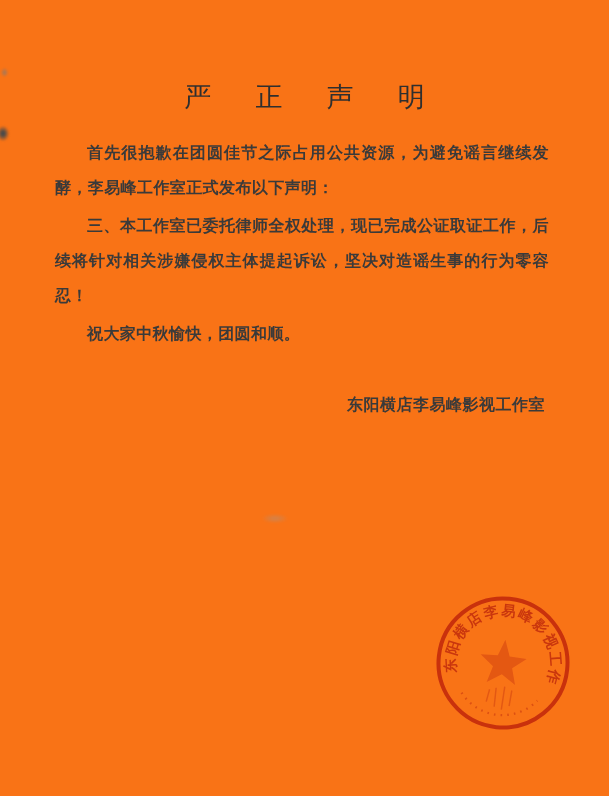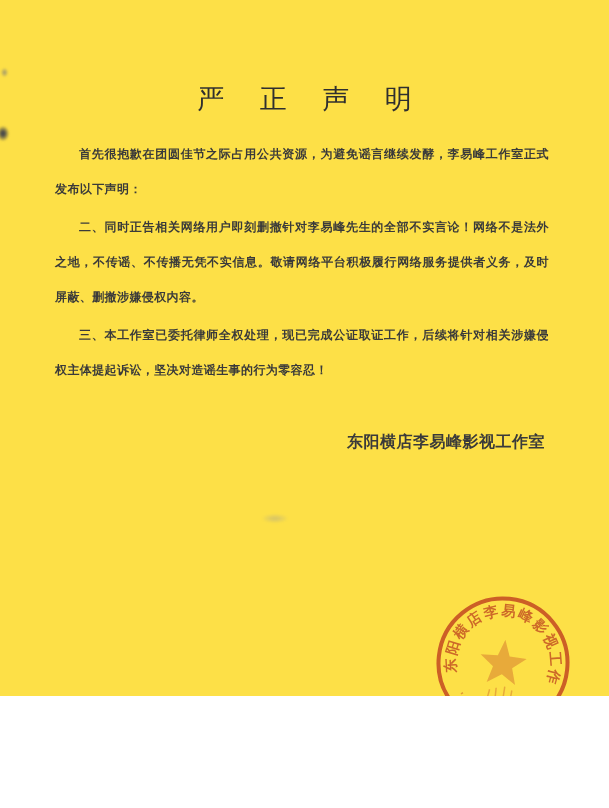--- a/index.html
+++ b/index.html
@@ -4,44 +4,45 @@
 <style>
   * { margin: 0; padding: 0; box-sizing: border-box; }
   html, body { width: 609px; height: 808px; }
   body {
     font-family: "Liberation Sans", "DejaVu Sans", sans-serif;
     background: #ffffff;
   }
   .page {
     position: relative;
     width: 609px;
-    height: 696px;
-    background: #fde047;
+    height: 796px;
+    background: #f97316;
     overflow: hidden;
+    font-family: Liberation Mono, monospace;
   }
   .doc-title {
     margin-top: 84px;
     text-align: center;
     font-size: 27px;
     font-weight: 500;
     color: #2f2f2f;
     letter-spacing: 14px;
     padding-left: 14px; 
     line-height: 30px;
     position: relative;
     z-index: 2;
   }
   .doc-body {
     position: relative;
     z-index: 2;
     margin-top: 23px;
     padding: 0 60px 0 55px;
   }
   .doc-body p {
-    font-size: 12px;
+    font-size: 16px;
     font-weight: 600;
     color: #3a3a3a;
     line-height: 35px;
     letter-spacing: 0.4px;
     text-align: justify;
     text-justify: inter-character;
     text-indent: 2em;
     margin-bottom: 3px;
   }
   .sign-block {
@@ -84,22 +85,22 @@
 <div class="page">
 
   <div class="artifact artifact-1"></div>
   <div class="artifact artifact-2"></div>
   <div class="artifact artifact-3"></div>
 
   <div class="doc-title">严 正 声 明</div>
 
   <div class="doc-body">
       <p>首先很抱歉在团圆佳节之际占用公共资源，为避免谣言继续发酵，李易峰工作室正式发布以下声明：</p>
-      <p>二、同时正告相关网络用户即刻删撤针对李易峰先生的全部不实言论！网络不是法外之地，不传谣、不传播无凭不实信息。敬请网络平台积极履行网络服务提供者义务，及时屏蔽、删撤涉嫌侵权内容。</p>
       <p>三、本工作室已委托律师全权处理，现已完成公证取证工作，后续将针对相关涉嫌侵权主体提起诉讼，坚决对造谣生事的行为零容忍！</p>
+      <p>祝大家中秋愉快，团圆和顺。</p>
     </div>
 
   <div class="sign-block">
     <div class="sign-line">东阳横店李易峰影视工作室</div>
   </div>
 
   <svg class="seal" viewBox="0 0 140 140">
     <circle cx="70" cy="70" r="61" fill="none" stroke="#c2496b" stroke-width="3.8" opacity="0.88"></circle>
     <polygon points="70,48 75.6,63.2 91.9,63.9 79.1,74 83.5,89.6 70,80.6 56.5,89.6 60.9,74 48.1,63.9 64.4,63.2" fill="#e2a9bd" opacity="0.78"></polygon>
     <defs>

